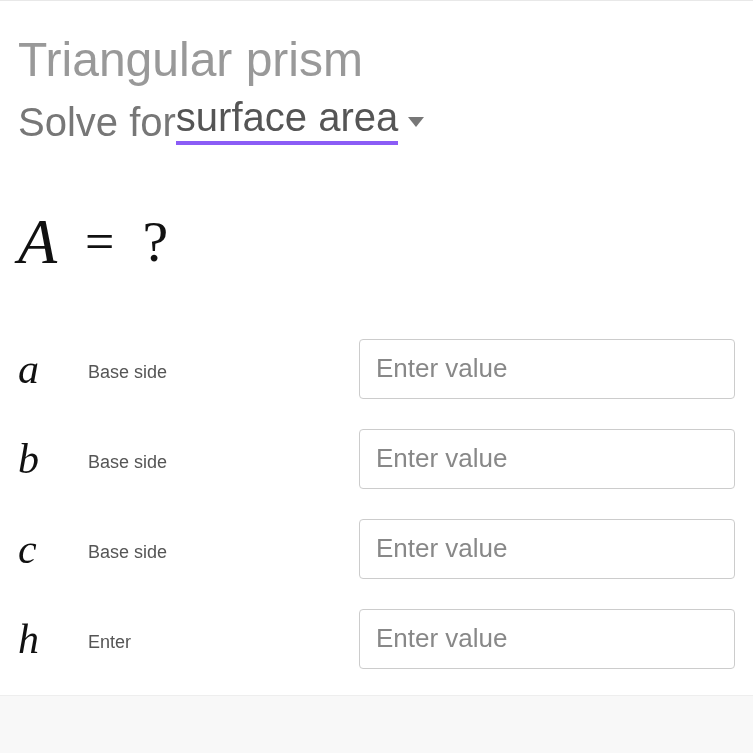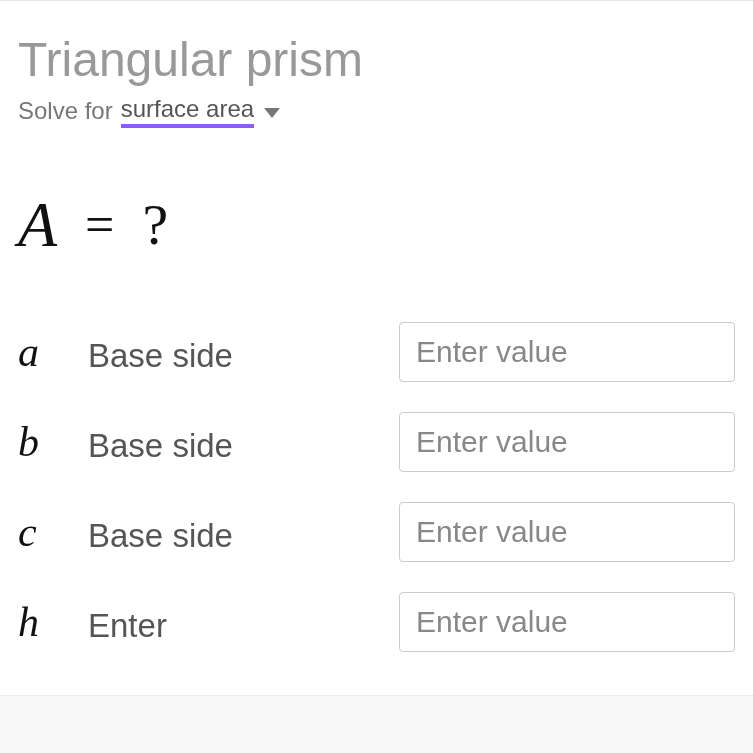--- a/index.html
+++ b/index.html
@@ -24,25 +24,24 @@
     }
     .title {
       font-size: 48px;
       font-weight: 400;
       color: #999;
       line-height: 1.2;
       margin-top: 10px;
       margin-bottom: 6px;
     }
     .solve-row {
-      font-size: 24px;
+      font-size: 40px;
       color: #777;
       display: flex;
-      align-items: center;
-      gap: 8px;
+      align-items: flex-end;
     }
     .solve-for-label {
       color: #777;
       font-weight: 400;
     }
     .selector {
       display: inline-flex;
       align-items: center;
       cursor: pointer;
       gap: 10px;
@@ -87,28 +86,28 @@
     }
     .param-symbol {
       width: 70px;
       font-family: "Times New Roman", Times, serif;
       font-style: italic;
       font-size: 42px;
       color: #111;
     }
     .param-label {
       flex: 1;
-      font-size: 33px;
+      font-size: 18px;
       color: #555;
       padding-top: 8px;
     }
     .param-input {
-      width: 336px;
+      width: 376px;
       height: 60px;
-      font-size: 30px;
+      font-size: 26px;
       color: #a16207;
       padding: 0 16px;
       border: 1px solid #ccc;
       border-radius: 4px;
       background: #fff;
       outline: none;
     }
     .param-input::placeholder {
       color: #888;
     }

